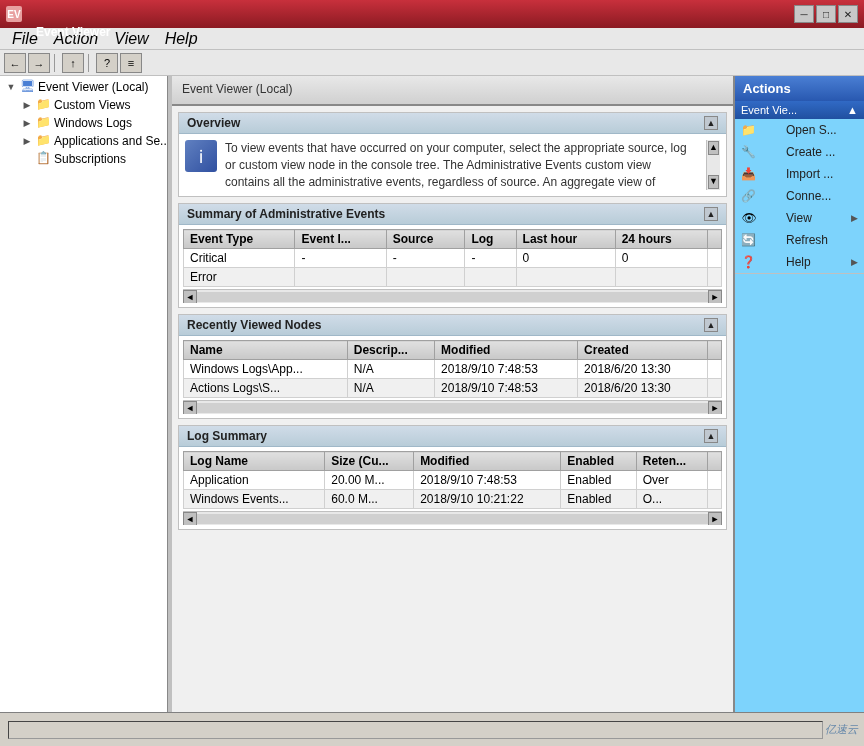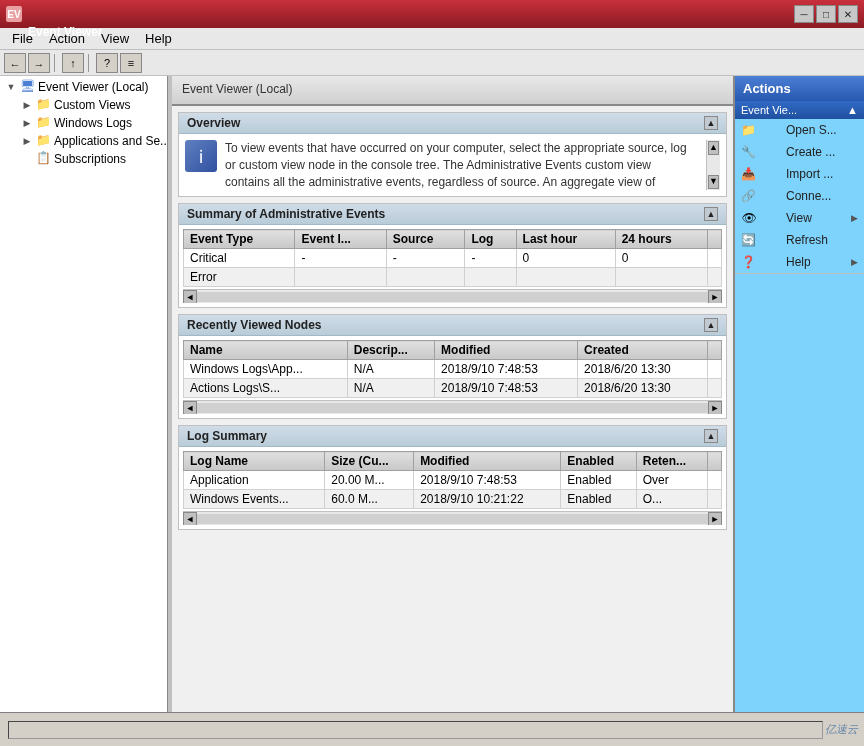--- a/index.html
+++ b/index.html
@@ -18,21 +18,21 @@
       background: linear-gradient(to bottom, #c8303c 0%, #8b1a22 100%);
       height: 28px;
       display: flex;
       align-items: center;
       padding: 0 6px;
       position: relative;
     }
     #title-bar .icon {
       width: 16px;
       height: 16px;
-      margin-right: 6px;
+      margin-right: 14px;
       background: #e8a0a0;
       border-radius: 2px;
       display: flex; align-items: center; justify-content: center;
       color: #8b1a22;
       font-size: 10px;
       font-weight: bold;
     }
     #title-bar .title {
       color: white;
       font-size: 12px;
@@ -61,21 +61,22 @@
       background: #e8e8e8;
       border-bottom: 1px solid #c0c0c0;
       height: 22px;
       display: flex;
       align-items: center;
       padding: 0 4px;
     }
     .menu-item {
       padding: 2px 8px;
       cursor: pointer;
-      font-size: 13px;
+      font-size: 16px;
+      font-style: italic;
     }
 
     
     #toolbar {
       background: #e8e8e8;
       border-bottom: 1px solid #c0c0c0;
       height: 26px;
       display: flex;
       align-items: center;
       padding: 0 4px;

